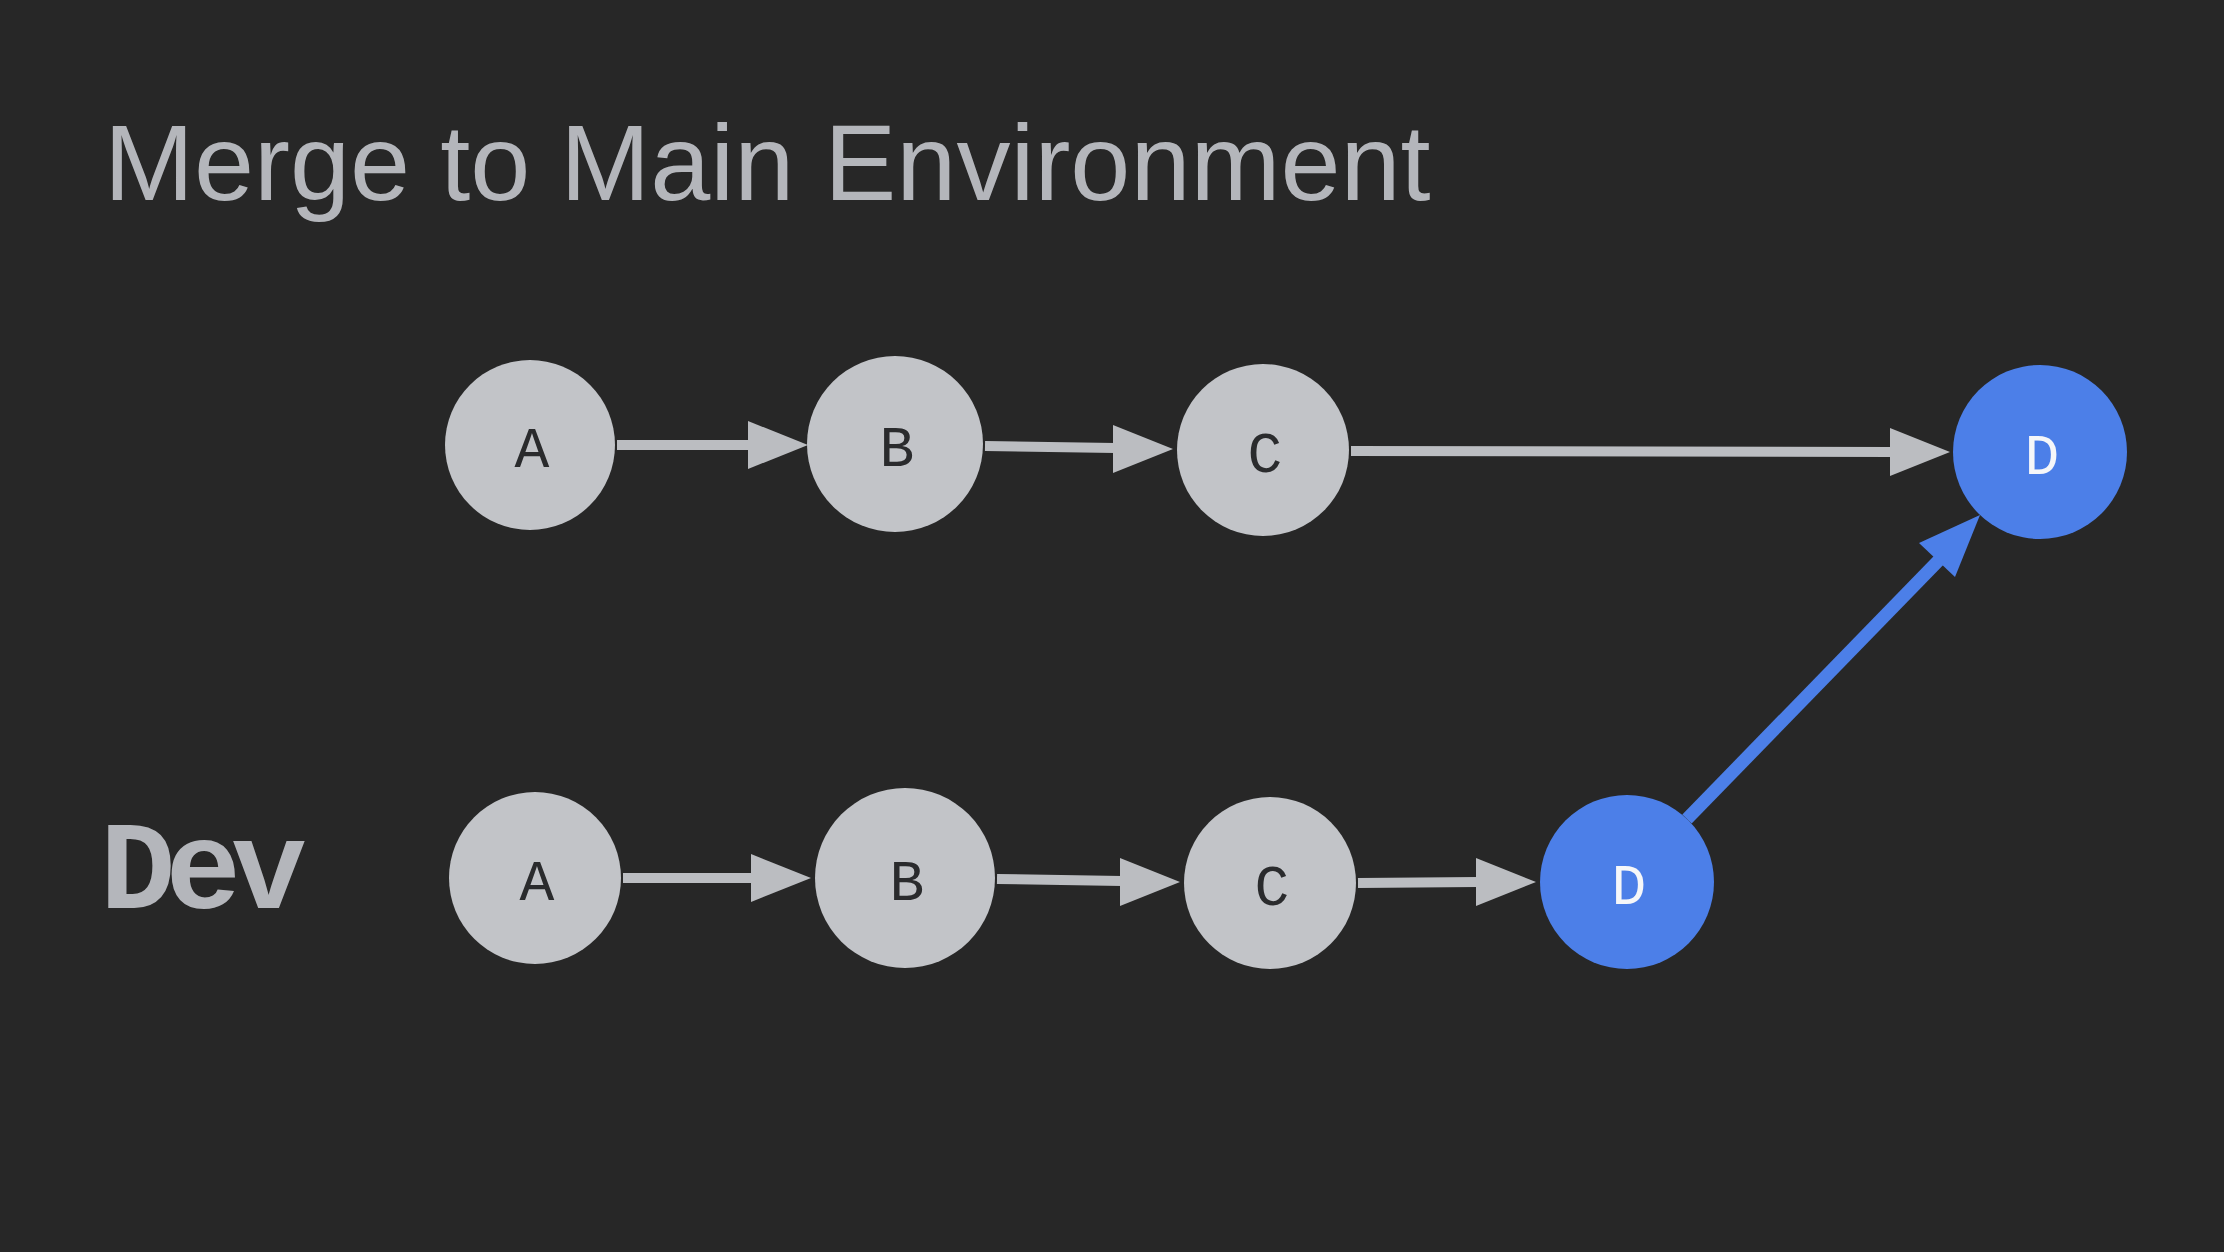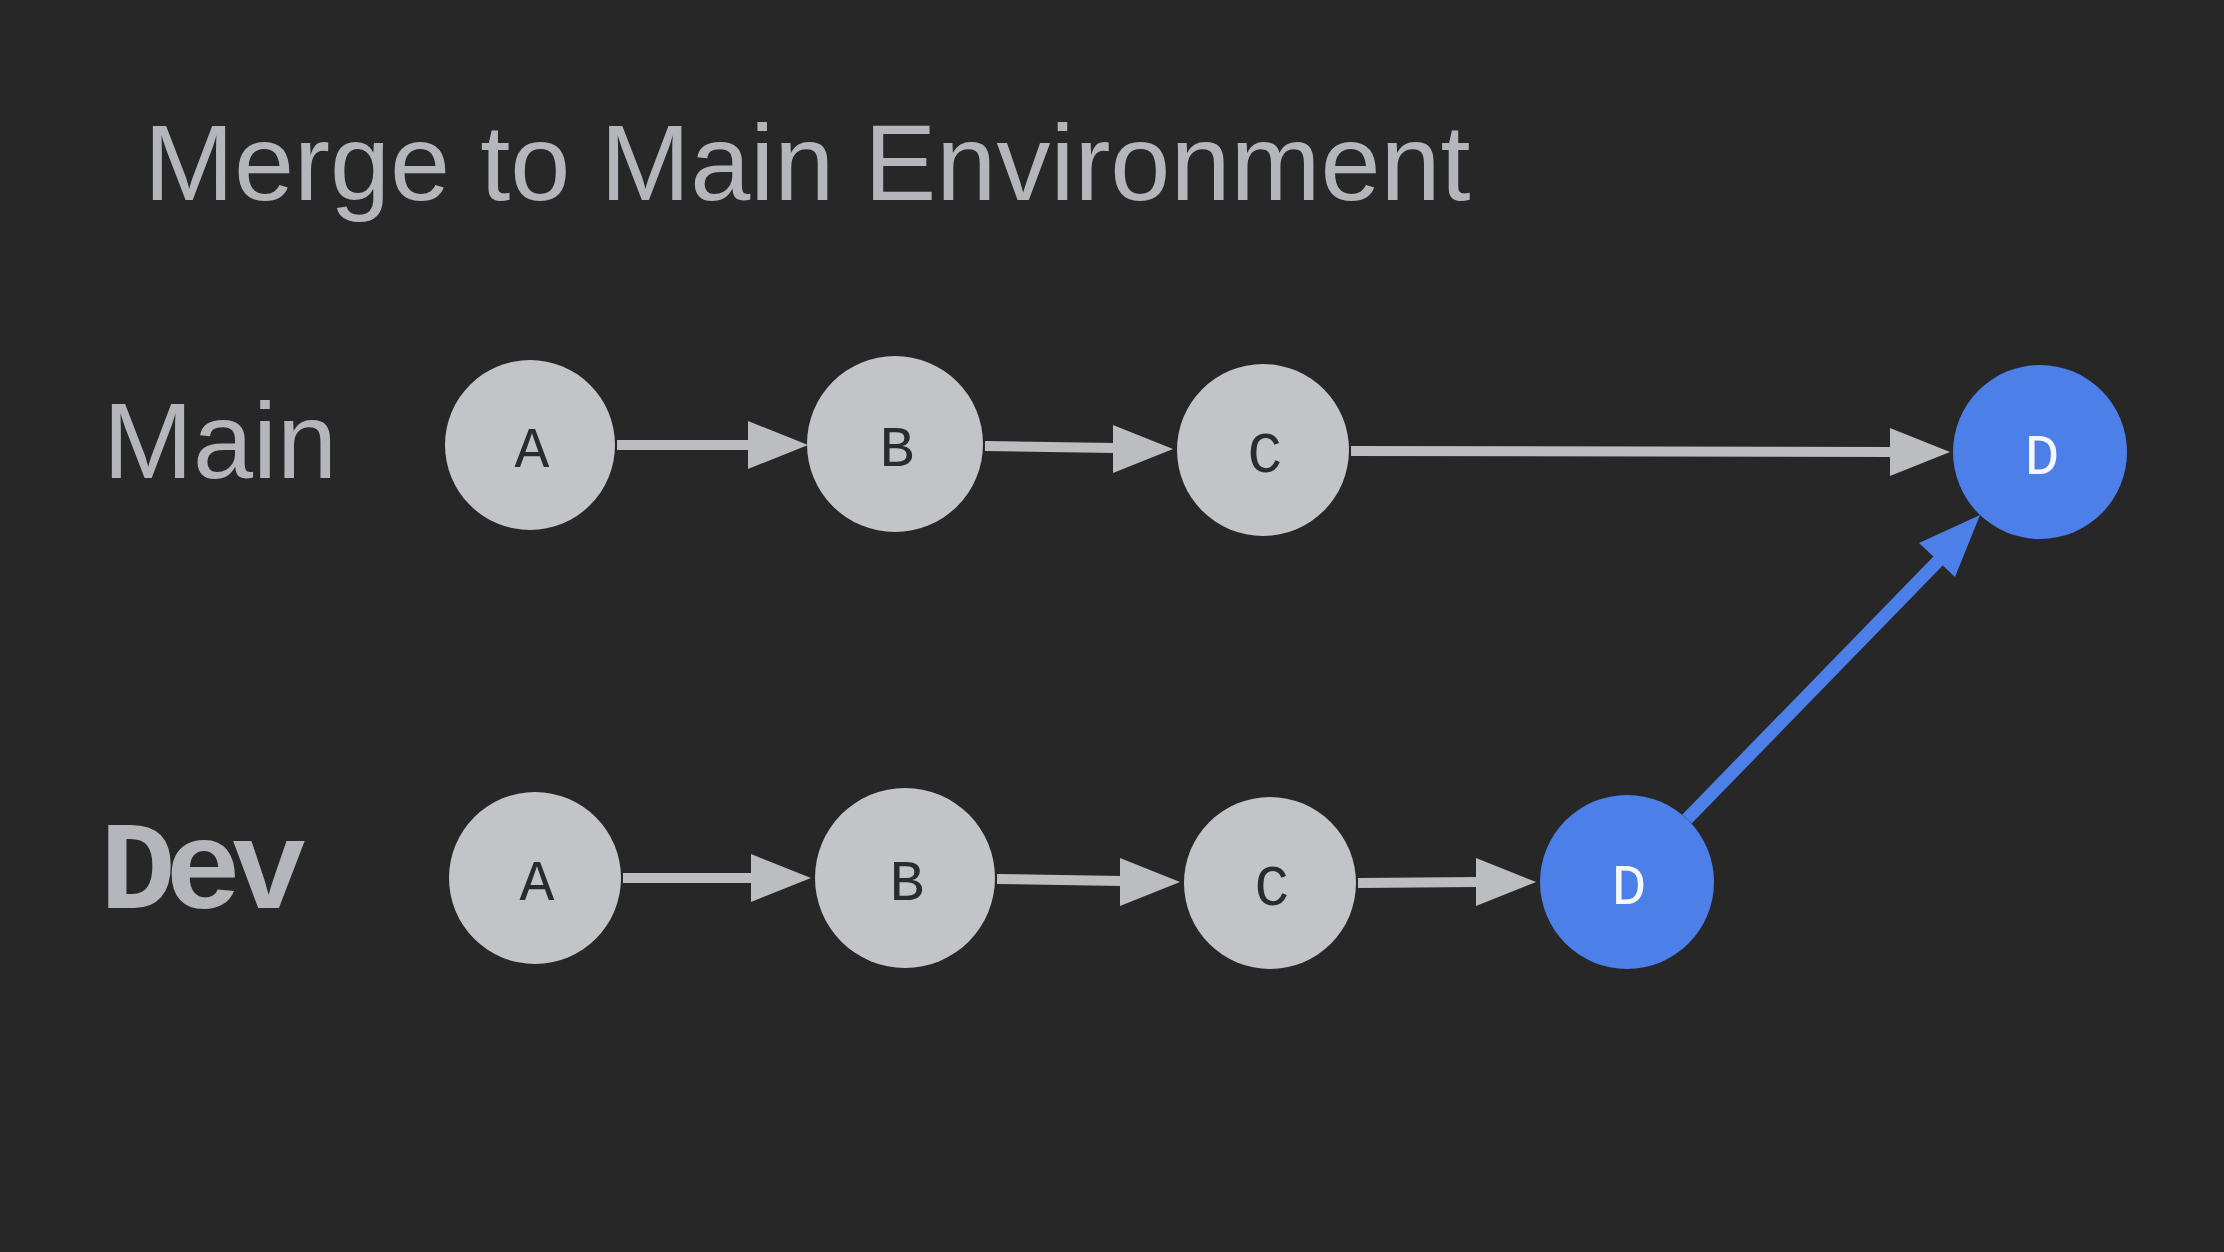--- a/index.html
+++ b/index.html
@@ -18,21 +18,20 @@
     background:var(--background);
     overflow:hidden;
     font-family:"Liberation Sans", sans-serif;
   }
   .title{
     position:absolute;left:104px;top:109px;
     font-size:108px;line-height:1;font-weight:400;
     color:var(--text-gray);
     letter-spacing:0;
     white-space:nowrap;
-    margin-left:40px;
   }
   .branch-label{
     position:absolute;line-height:1;color:var(--text-gray);white-space:nowrap;
   }
   .branch-label.main{
     left:103px;top:387px;
     font-size:108px;font-weight:400;
     font-family:"Liberation Sans", sans-serif;
   }
   .branch-label.dev{
@@ -56,21 +55,20 @@
   }
   .nlabel.light{fill:var(--node-label-light);}
 </style>
 </head>
 <body>
 
 <div class="stage">
 
   <div class="title">Merge to Main Environment</div>
 
-  <div class="branch-label main">Main</div>
 
   <div class="branch-label dev">Dev</div>
 
   <svg class="graph" width="2224" height="1252" viewBox="0 0 2224 1252">
 
     <g>
       <line class="edge-shaft" x1="617" y1="445" x2="750" y2="445"></line>
       <polygon class="edge-head" points="808,445 748,421 748,469"></polygon>
     </g>
     <g>

